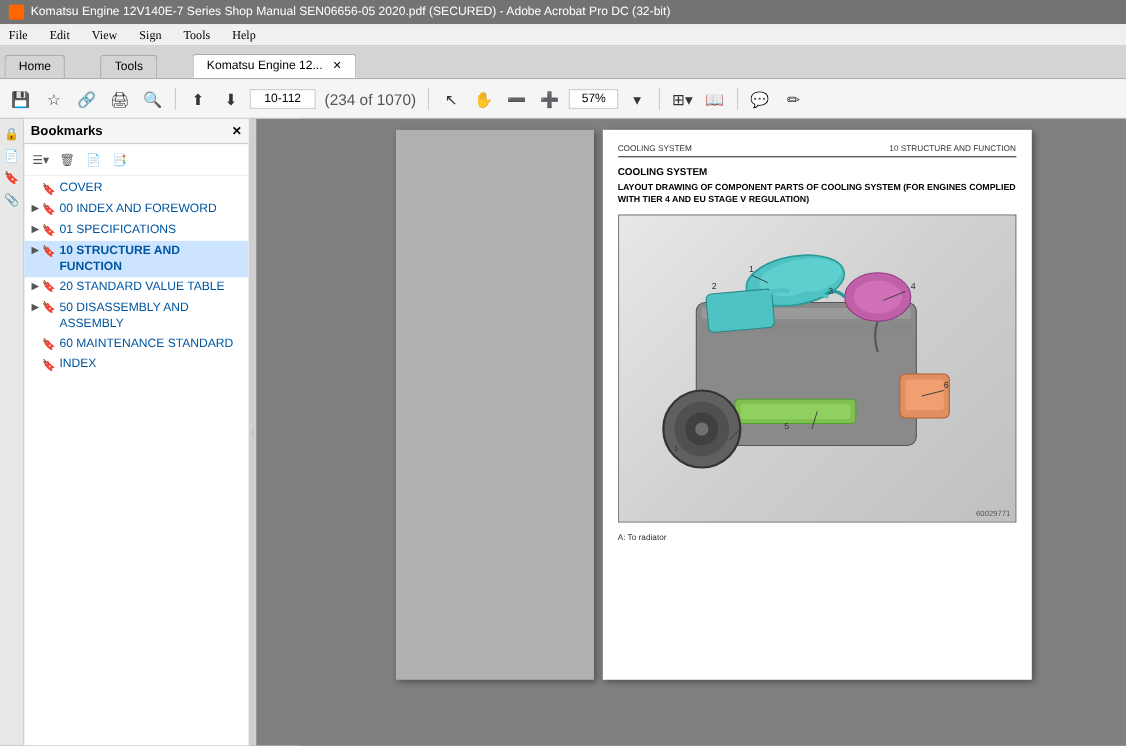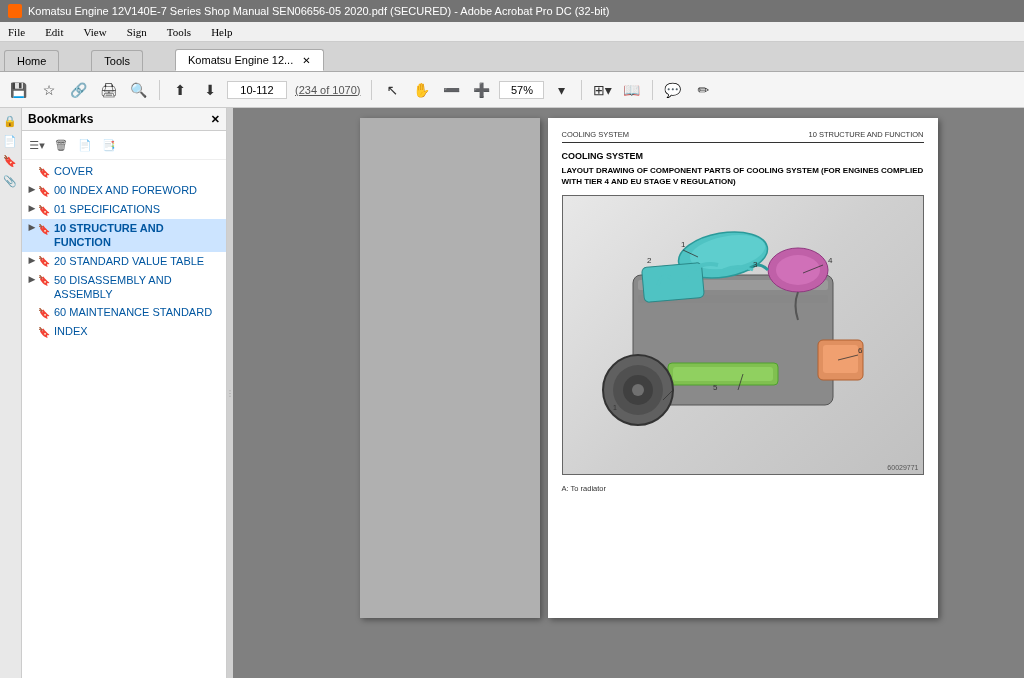--- a/index.html
+++ b/index.html
@@ -80,24 +80,23 @@
     .toolbar-separator { width: 1px; height: 20px; background: #ccc; margin: 0 3px; }
 
     .nav-input {
       border: 1px solid #ccc;
       padding: 2px 6px;
       font-size: 11px;
       width: 60px;
       text-align: center;
     }
     .page-info {
-      font-size: 11px;
+      font-size: 14px;
       color: #555;
       padding: 0 4px;
-      text-decoration: underline;
     }
     .zoom-input {
       border: 1px solid #ccc;
       padding: 2px 4px;
       font-size: 11px;
       width: 45px;
       text-align: center;
     }
 
     

